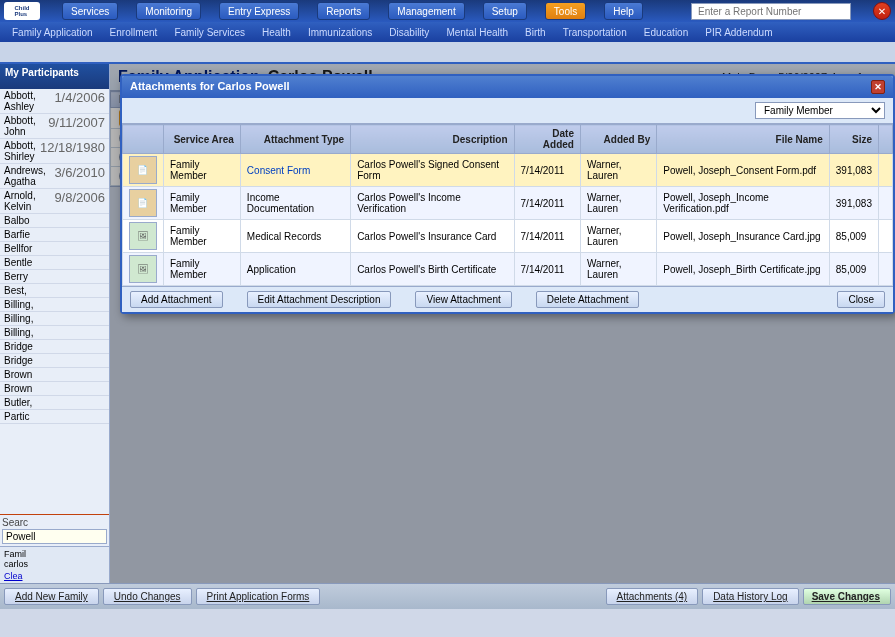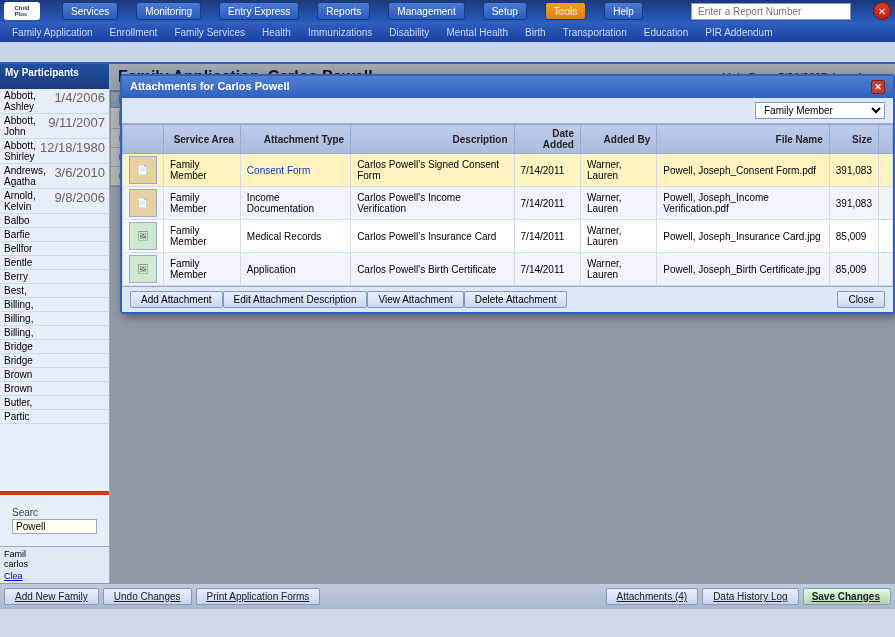--- a/index.html
+++ b/index.html
@@ -114,22 +114,22 @@
       display: flex;
       justify-content: space-between;
       padding: 1px 4px;
       font-size: 10px;
       cursor: pointer;
       border-bottom: 1px solid #d0d8e8;
     }
     .sidebar-item .name { color: inherit; }
     .sidebar-item .date { color: #666; font-size: 13px; }
     .sidebar-search {
-      border-top: 4px solid #c2410c;
-      padding: 12px;
+      border-top: 1px solid #c2410c;
+      padding: 2px;
     }
     .sidebar-search input {
       width: 100%;
       font-size: 10px;
       border: 1px solid #99aacc;
       padding: 1px 3px;
       background: #fffff0;
     }
     .sidebar-footer {
       font-size: 9px;
@@ -293,21 +293,21 @@
       background: #e0e8f8;
       border: 1px solid #99aacc;
       display: flex; align-items: center; justify-content: center;
       font-size: 9px; color: #555;
     }
     .modal-footer {
       background: #dce8f8;
       border-top: 1px solid #99aacc;
       padding: 4px 8px;
       display: flex;
-      gap: 0;
+      gap: 24px;
       align-items: center;
     }
     .modal-footer-btn {
       background: linear-gradient(to bottom, #e8f0ff, #c8d8f0);
       border: 1px solid #8899bb;
       padding: 2px 10px;
       font-size: 10px;
       cursor: pointer;
       border-radius: 2px;
     }

